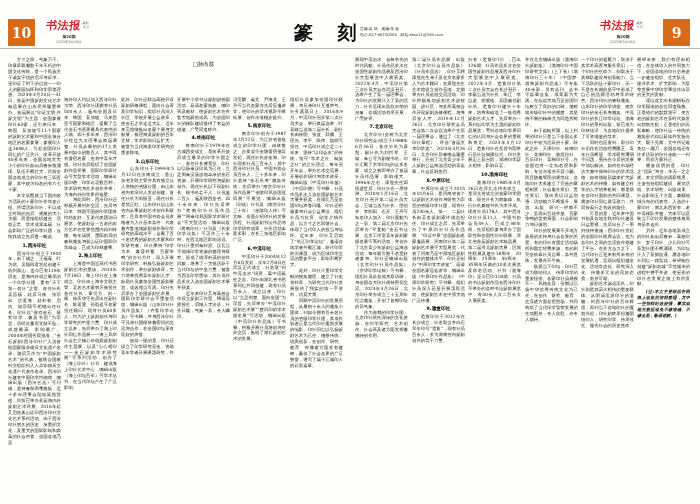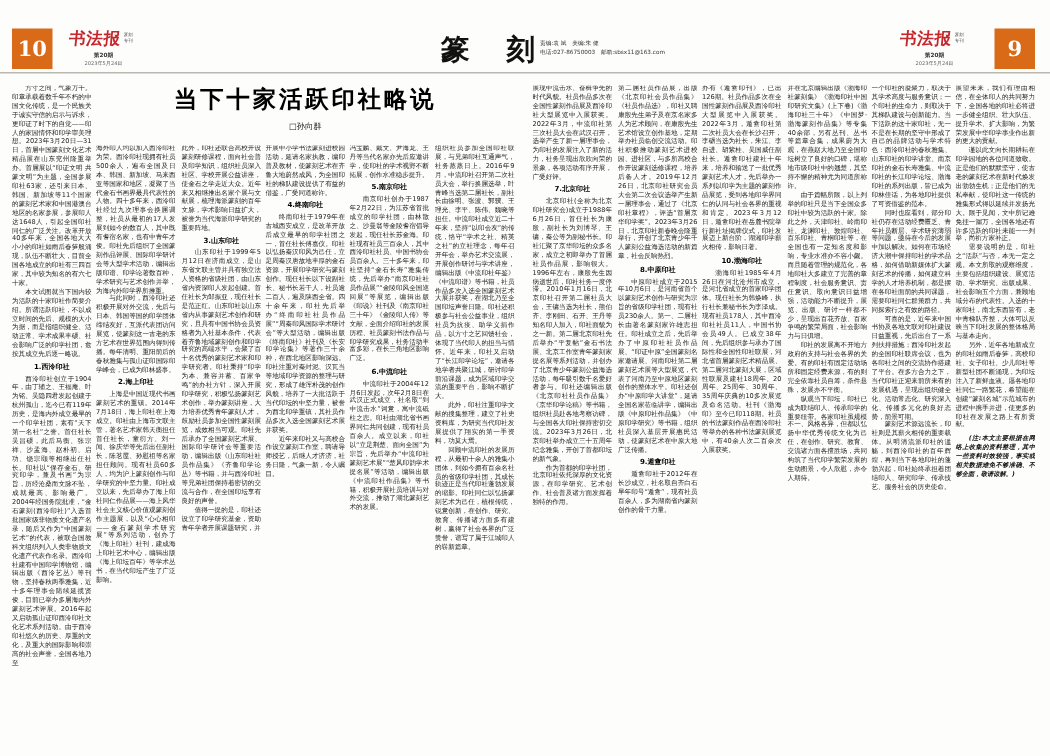--- a/index.html
+++ b/index.html
@@ -73,21 +73,20 @@
     </div>
     <div class="mast-issue">第20期</div>
     <div class="mast-date">2023年5月24日</div>
   </div>
 
   <div class="pagenum right" style="background: rgb(217, 106, 24);">9</div>
 
   <div class="header-rule"></div>
 
   <div class="title-block">
-    <div class="article-title">当下十家活跃印社略说</div>
     <div class="article-author">□孙向群</div>
   </div>
 
   <div id="columns">
       <div class="col" style="left: 8px; top: 57px; height: 443px;">
         <p>方寸之间，气象万千。印章承载着数千年不朽的中国文化传统，是一个民族关于诚实守信的启示与诉求，更印证了时下的自觉——印人的家园情怀和印学审美理想。2023年3月20日—31日，首届中国篆刻文化艺术精品展在山东兖州隆重举办。首届展以“印证文明 共篆文明”为主题，全国参展印社63家，还引来日本、韩国、新加坡等11个国家的篆刻艺术家和中国港澳台地区的名家参展，参展印人达1648人，引起全国印社同仁的广泛关注。改革开放40多年来，全国各地大大小小的印社如雨后春笋般涌现，队伍不断壮大，目前全国各地成立的印社有三四百家，其中较为知名的有六七十家。</p>
         <p>本文试图就当下国内较为活跃的十家印社作简要介绍。所谓活跃印社，不以成立时间的先后、规模的大小为据，而是指组织健全、活动正常、学术成果丰硕、社会影响广泛的印学社团，兹按其成立先后逐一略说。</p>
         <h5>1.西泠印社</h5>
         <p>西泠印社创立于1904年，由丁辅之、王福庵、叶为铭、吴隐四君发起创建于杭州孤山，迄今已有119年历史，是海内外成立最早的一个印学社团，素有“天下第一名社”之誉。首任社长吴昌硕，此后马衡、张宗祥、沙孟海、赵朴初、启功、饶宗颐等相继出任社长。印社以“保存金石、研究印学，兼及书画”为宗旨，历经沧桑而文脉不坠，成就最高、影响最广。2004年经国务院批准，“金石篆刻(西泠印社)”入选首批国家级非物质文化遗产名录，随后又作为“中国篆刻艺术”的代表，被联合国教科文组织列入人类非物质文化遗产代表作名录。西泠印社建有中国印学博物馆，编辑出版《西泠艺丛》等刊物，坚持春秋两季雅集，近十多年理事会陆续延揽贤俊，目前已举办多届海内外篆刻艺术评展。2016年起又启动孤山证印西泠印社文化艺术系列活动。由于西泠印社悠久的历史、厚重的文化，及重大的国际影响和崇高的社会声誉，全国各地乃至</p>
       </div>

